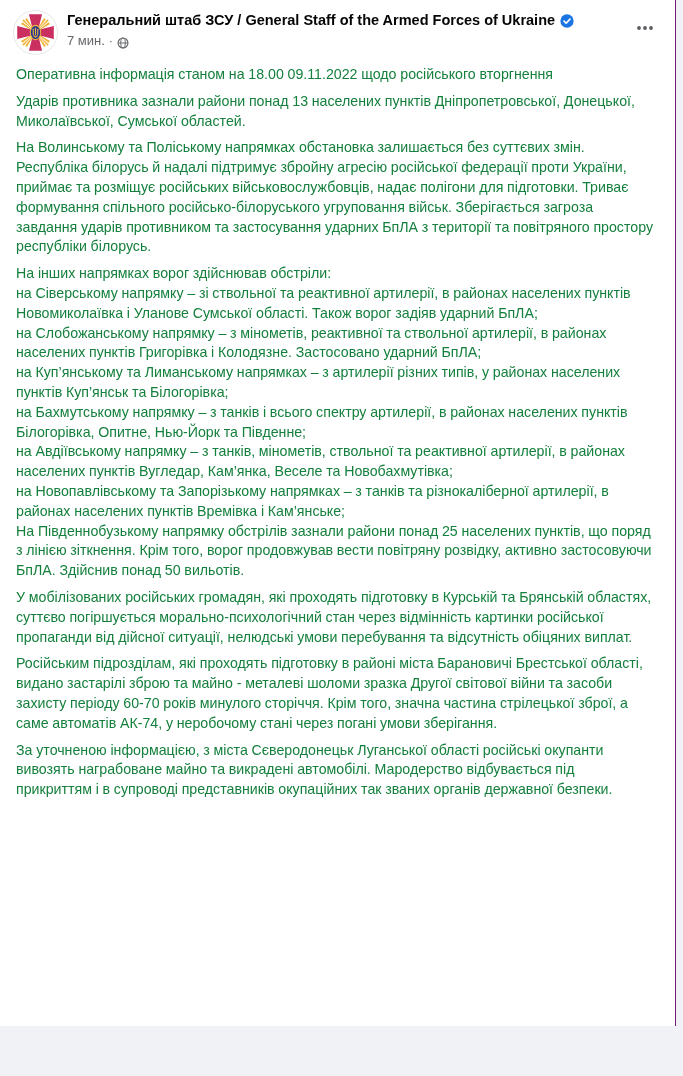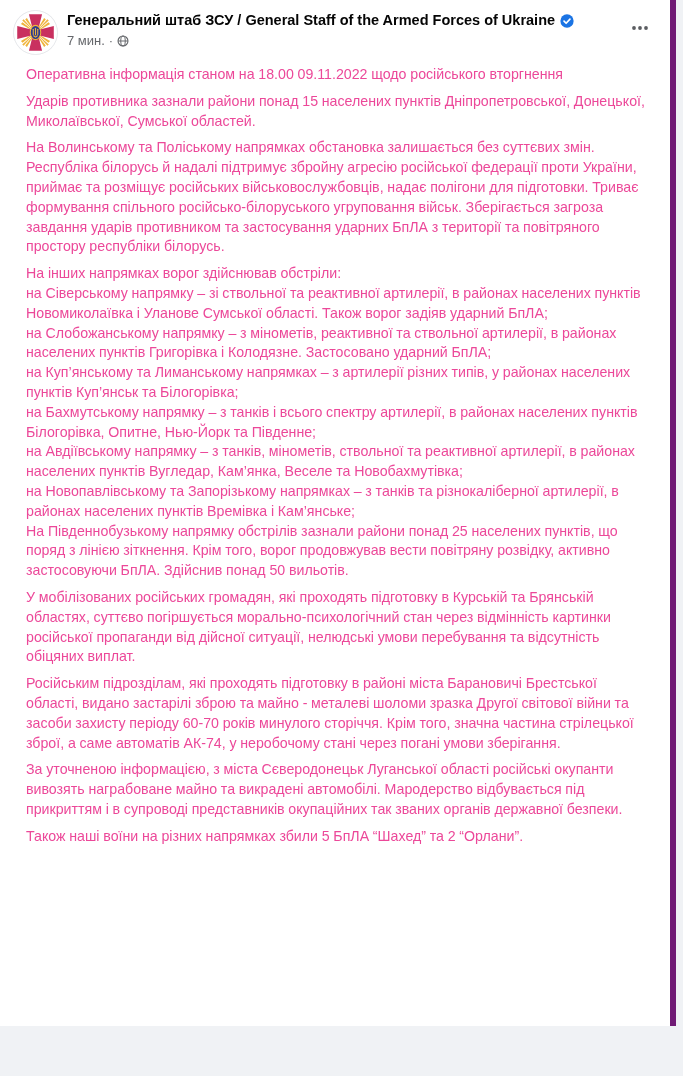--- a/index.html
+++ b/index.html
@@ -5,21 +5,21 @@
   html,body{margin:0;padding:0;}
   body{
     width:683px;height:1076px;overflow:hidden;
     background:#f0f2f5;
     font-family:"Liberation Sans","DejaVu Sans",sans-serif;
     -webkit-font-smoothing:antialiased;
   }
   .card{
     background:#ffffff;
     width:676px;height:1026px;
-    border-right:6px solid #701a75;
+    border-right:1px solid #701a75;
     box-sizing:border-box;
   }
   
   .post-header{
     display:flex;align-items:flex-start;
     padding:10px 10px 6px 13px;
     position:relative;
   }
   .avatar{
     width:45px;height:45px;border-radius:50%;
@@ -34,37 +34,37 @@
   }
   .page-name-row{
     display:flex;align-items:center;gap:5px;white-space:nowrap;
   }
   .page-name{
     font-size:14.5px;font-weight:700;color:#050505;
     text-decoration:none;cursor:pointer;line-height:19px;
   }
   .verified{width:14px;height:14px;flex:0 0 14px;display:inline-block;}
   .meta-row{
-    display:flex;align-items:center;gap:4px;
+    display:flex;align-items:flex-end;gap:4px;
     color:#65676b;font-size:13px;line-height:16px;margin-top:3px;
   }
   .globe{width:12px;height:12px;display:inline-block;}
   .more-btn{
     position:absolute;top:12px;right:14px;
     width:32px;height:32px;border:none;background:transparent;
     border-radius:50%;cursor:pointer;
     display:flex;align-items:center;justify-content:center;
   }
   
   .post-body{
     padding:4px 21px 0 16px;
   }
   .post-body p{
-    margin:0 0 7px 10px;
-    font-size:14.2px;line-height:19.8px;color:#ec4899;
+    margin:0 0 7px 0;
+    font-size:14.2px;line-height:19.8px;color:#15803d;
     white-space:pre-line;
     word-spacing:-0.2px;
   }
 </style>
 </head>
 <body>
 
 <div class="card">
 
   <div class="post-header">
@@ -136,29 +136,28 @@
       <svg width="20" height="20" viewBox="0 0 20 20">
         <circle cx="4" cy="10" r="1.9" fill="#5b5d61"></circle>
         <circle cx="10" cy="10" r="1.9" fill="#5b5d61"></circle>
         <circle cx="16" cy="10" r="1.9" fill="#5b5d61"></circle>
       </svg>
     </button>
   </div>
 
   <div class="post-body">
     <p>Оперативна інформація станом на 18.00 09.11.2022 щодо російського вторгнення</p>
-    <p>Ударів противника зазнали райони понад 15 населених пунктів Дніпропетровської, Донецької, Миколаївської, Сумської областей.</p>
+    <p>Ударів противника зазнали райони понад 13 населених пунктів Дніпропетровської, Донецької, Миколаївської, Сумської областей.</p>
     <p>На Волинському та Поліському напрямках обстановка залишається без суттєвих змін. Республіка білорусь й надалі підтримує збройну агресію російської федерації проти України, приймає та розміщує російських військовослужбовців, надає полігони для підготовки. Триває формування спільного російсько-білоруського угруповання військ. Зберігається загроза завдання ударів противником та застосування ударних БпЛА з території та повітряного простору республіки білорусь.</p>
     <p>На інших напрямках ворог здійснював обстріли:
 на Сіверському напрямку – зі ствольної та реактивної артилерії, в районах населених пунктів Новомиколаївка і Уланове Сумської області. Також ворог задіяв ударний БпЛА;
 на Слобожанському напрямку – з мінометів, реактивної та ствольної артилерії, в районах населених пунктів Григорівка і Колодязне. Застосовано ударний БпЛА;
 на Куп’янському та Лиманському напрямках – з артилерії різних типів, у районах населених пунктів Куп’янськ та Білогорівка;
 на Бахмутському напрямку – з танків і всього спектру артилерії, в районах населених пунктів Білогорівка, Опитне, Нью-Йорк та Південне;
 на Авдіївському напрямку – з танків, мінометів, ствольної та реактивної артилерії, в районах населених пунктів Вугледар, Кам’янка, Веселе та Новобахмутівка;
 на Новопавлівському та Запорізькому напрямках – з танків та різнокаліберної артилерії, в районах населених пунктів Времівка і Кам’янське;
 На Південнобузькому напрямку обстрілів зазнали райони понад 25 населених пунктів, що поряд з лінією зіткнення. Крім того, ворог продовжував вести повітряну розвідку, активно застосовуючи БпЛА. Здійснив понад 50 вильотів.</p>
     <p>У мобілізованих російських громадян, які проходять підготовку в Курській та Брянській областях, суттєво погіршується морально-психологічний стан через відмінність картинки російської пропаганди від дійсної ситуації, нелюдські умови перебування та відсутність обіцяних виплат.</p>
     <p>Російським підрозділам, які проходять підготовку в районі міста Барановичі Брестської області, видано застарілі зброю та майно - металеві шоломи зразка Другої світової війни та засоби захисту періоду 60-70 років минулого сторіччя. Крім того, значна частина стрілецької зброї, а саме автоматів АК-74, у неробочому стані через погані умови зберігання.</p>
     <p>За уточненою інформацією, з міста Сєверодонецьк Луганської області російські окупанти вивозять награбоване майно та викрадені автомобілі. Мародерство відбувається під прикриттям і в супроводі представників окупаційних так званих органів державної безпеки.</p>
-    <p>Також наші воїни на різних напрямках збили 5 БпЛА “Шахед” та 2 “Орлани”.</p>
   </div>
 
 </div>
 
 </body></html>

